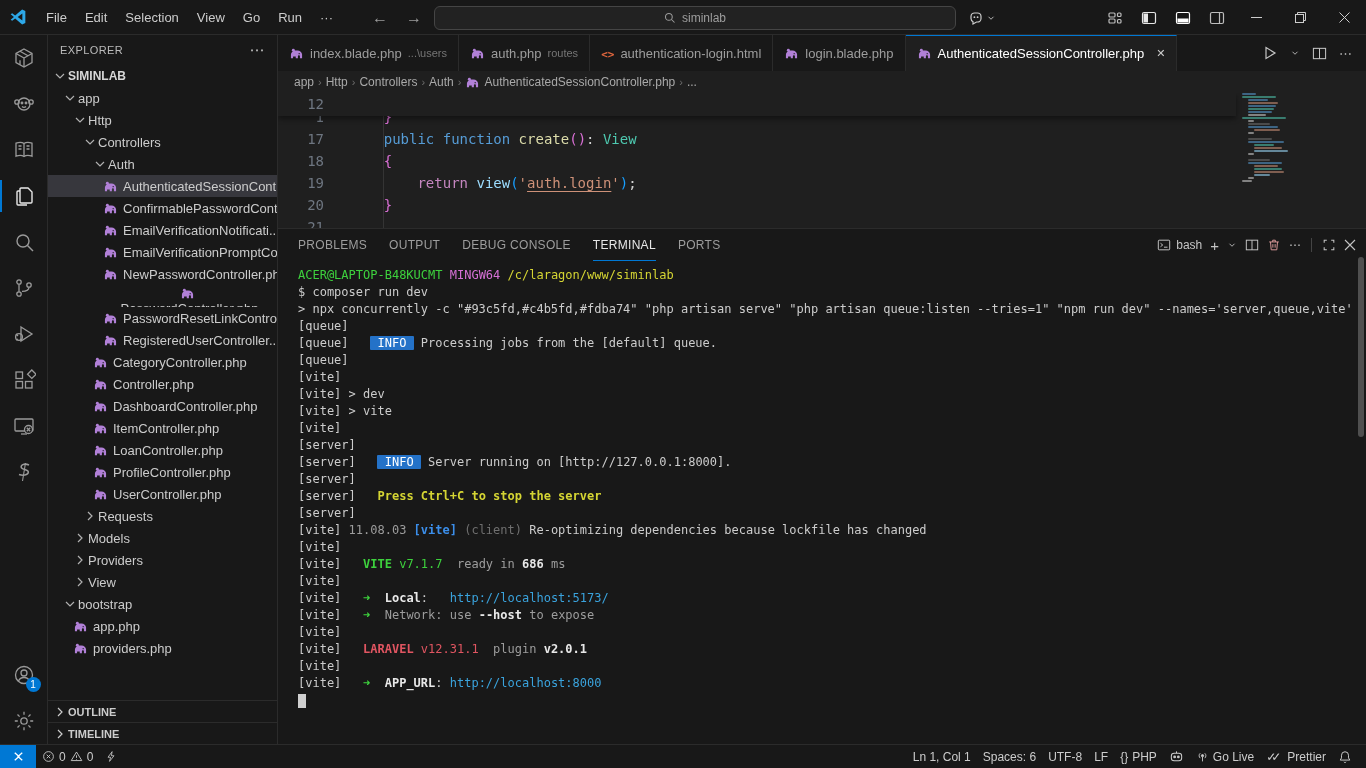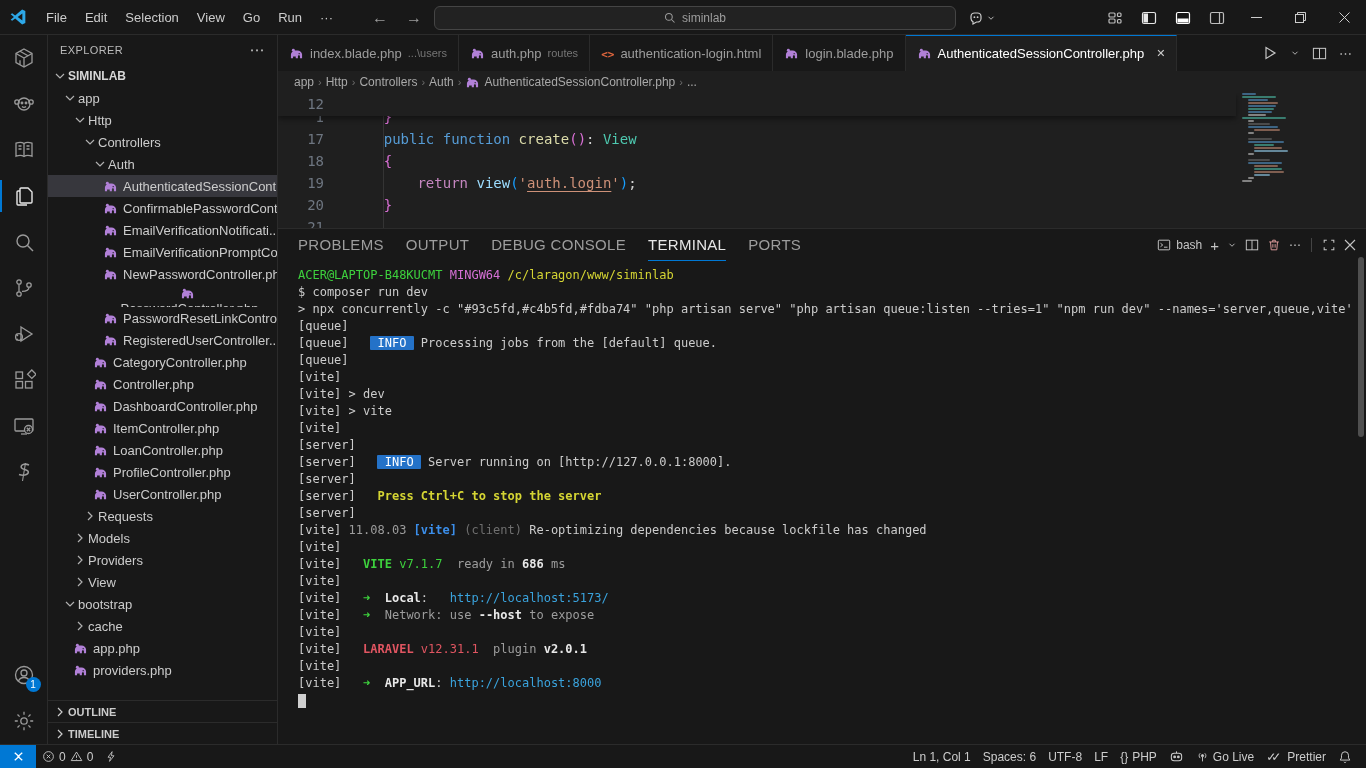--- a/index.html
+++ b/index.html
@@ -96,21 +96,21 @@
   .iguide{ position:absolute; left:105px; top:23px; bottom:0; width:1px; background:#343434; z-index:1; }
   .minimap{ position:absolute; top:0; right:14px; width:112px; height:100px; }
   .mm-row{ height:2px; margin-bottom:1px; display:flex; gap:2px; }
   .mm-bar{ height:2px; border-radius:1px; }
 
   
   .panel{ flex:1; background:#181818; border-top:1px solid #2b2b2b; display:flex;
     flex-direction:column; min-height:0; position:relative; }
   .panel-header{ height:32px; display:flex; align-items:center; padding:0 10px 0 20px; flex:0 0 auto; }
   .panel-tabs{ display:flex; gap:22px; height:100%; }
-  .panel-tab{ display:flex; align-items:center; font-size:15px; letter-spacing:.3px; color:#9d9d9d;
+  .panel-tab{ display:flex; align-items:center; font-size:12px; letter-spacing:.3px; color:#9d9d9d;
     border-bottom:1px solid transparent; height:100%; }
   .panel-tab.active{ color:#e7e7e7; border-bottom-color:#0078d4; }
   .panel-actions{ margin-left:auto; display:flex; align-items:center; gap:8px; color:#c5c5c5; font-size:12px; }
   .pa-sep{ width:1px; height:14px; background:#444; margin:0 2px; }
   .pa-shell{ display:flex; align-items:center; gap:5px; }
   .terminal{ flex:1; overflow:hidden; padding:6px 0 0 20px; font-family:"DejaVu Sans Mono","Liberation Mono",monospace;
     font-size:12px; line-height:17px; white-space:pre; color:#cccccc; }
   .t-line{ height:17px; }
   .t-badge{ color:#ffffff; border-radius:1px; }
   .t-cursor{ display:inline-block; width:8px; height:14px; background:#cfcfcf; vertical-align:middle; }
@@ -531,28 +531,20 @@
           </span>
           <span class="tlabel">View</span>
         </div>
         <div class="trow" style="padding-left: 14px;">
           <span class="chev exp">
             <svg width="16" height="16" viewBox="0 0 16 16">
               <path d="M6 4l4 4-4 4" fill="none" stroke="currentColor" stroke-width="1.2"></path>
             </svg>
           </span>
           <span class="tlabel">bootstrap</span>
-        </div>
-        <div class="trow" style="padding-left: 24px;">
-          <span class="chev">
-            <svg width="16" height="16" viewBox="0 0 16 16">
-              <path d="M6 4l4 4-4 4" fill="none" stroke="currentColor" stroke-width="1.2"></path>
-            </svg>
-          </span>
-          <span class="tlabel">cache</span>
         </div>
         <div class="trow" style="padding-left: 24px;">
           <span class="ficon">
             <svg width="15" height="13" viewBox="0 0 16 14">
               <path fill="#b180d7" d="M2 12V8.6C2 5.8 4.3 3.8 7.1 3.8h2C11.7 3.8 14 5.7 14 8.2V12h-2.3V9.9c0-.6-.5-1.1-1.1-1.1s-1.1.5-1.1 1.1V12H7.2v-1.9H4.3V12H2z"></path>
               <circle fill="#b180d7" cx="4.6" cy="3.6" r="1.6"></circle>
               <circle fill="#181818" cx="10.9" cy="7.2" r=".7"></circle>
             </svg>
           </span>
           <span class="tlabel">app.php</span>

